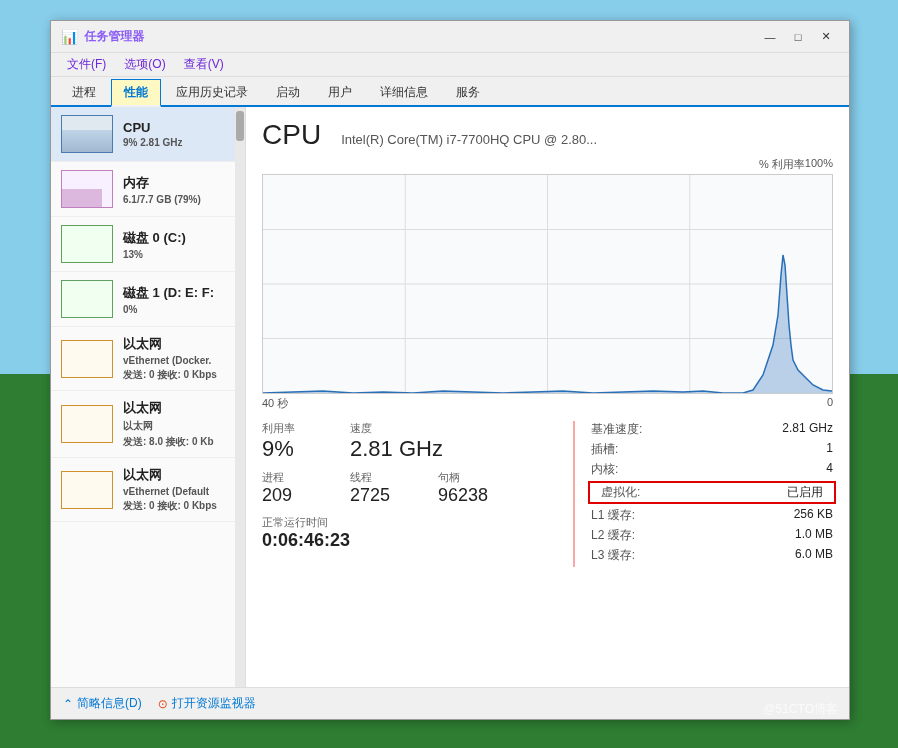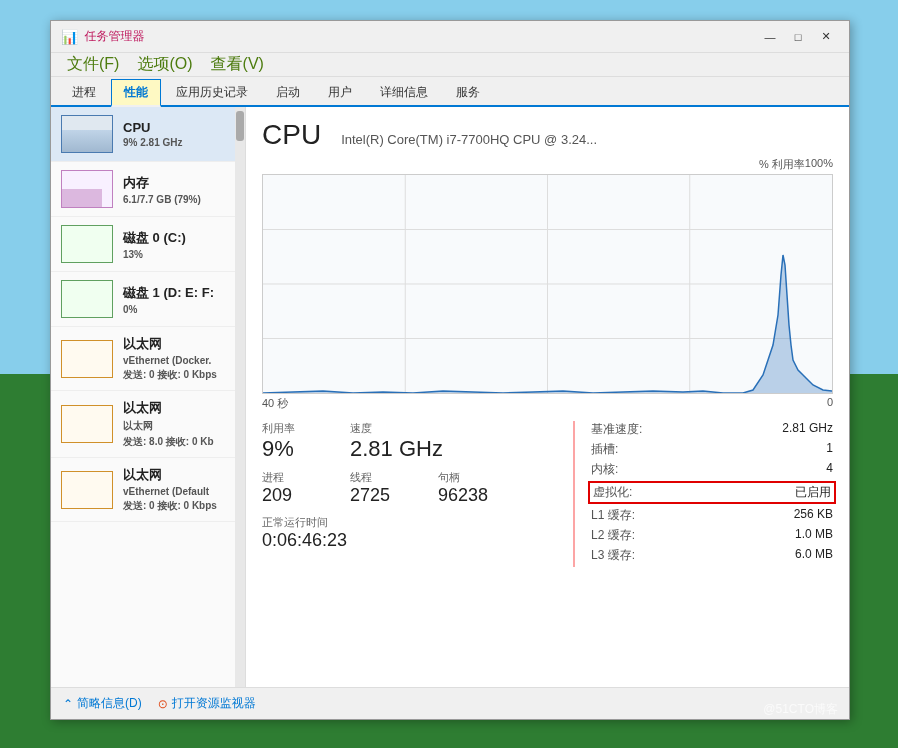--- a/index.html
+++ b/index.html
@@ -46,21 +46,22 @@
       justify-content: space-between;
       height: 32px;
     }
     .title-bar-left {
       display: flex;
       align-items: center;
       gap: 6px;
     }
     .title-bar-text {
       font-size: 12px;
-      color: #be185d;
+      color: #8b5cf6;
+      font-weight: bold;
     }
     .title-bar-controls {
       display: flex;
       gap: 2px;
     }
     .title-btn {
       width: 26px;
       height: 20px;
       background: transparent;
       border: none;
@@ -78,22 +79,22 @@
       border-bottom: 1px solid #ddd;
       padding: 2px 8px;
       display: flex;
       gap: 2px;
       height: 24px;
       align-items: center;
     }
     .menu-item {
       padding: 2px 8px;
       cursor: pointer;
-      font-size: 16px;
-      color: #4d7c0f;
+      font-size: 12px;
+      color: #6d28d9;
     }
 
     
     .tab-bar {
       background: #f0f0f0;
       border-bottom: 2px solid #0078d4;
       padding: 0 8px;
       display: flex;
       height: 30px;
       align-items: flex-end;
@@ -277,21 +278,21 @@
       line-height: 1.2;
     }
 
     .uptime-label {
       font-size: 11px;
       color: #666;
       margin-top: 8px;
     }
     .uptime-value {
       font-size: 18px;
-      font-weight: 400;
+      font-weight: 700;
       color: #222;
     }
 
     .detail-row {
       display: flex;
       justify-content: space-between;
       margin-bottom: 3px;
       font-size: 12px;
     }
     .detail-label {
@@ -299,21 +300,21 @@
     }
     .detail-value {
       color: #222;
       font-weight: 500;
     }
 
     
     .detail-row.highlighted {
       background: transparent;
       border: 2px solid #e00000;
-      padding: 1px 3px;
+      padding: 1px 11px;
       margin: 0 -3px 3px -3px;
     }
 
     
     .bottom-bar {
       background: #f0f0f0;
       border-top: 1px solid #ddd;
       padding: 6px 12px;
       display: flex;
       align-items: center;
@@ -448,21 +449,21 @@
 
       <div style="position:absolute;top:0;right:0;width:10px;height:100%;background:#e8e8e8;">
         <div style="width:8px;height:30px;background:#aaa;border-radius:3px;margin:4px auto;"></div>
       </div>
     </div>
 
     <div class="right-panel">
 
       <div class="cpu-header">
         <span class="cpu-title">CPU</span>
-        <span class="cpu-model">Intel(R) Core(TM) i7-7700HQ CPU @ 3.24...</span>
+        <span class="cpu-model">Intel(R) Core(TM) i7-7700HQ CPU @ 2.80...</span>
       </div>
 
       <div class="chart-container">
         <div class="chart-labels">
           <span>% 利用率</span>
           <span>100%</span>
         </div>
         <div class="chart-area">
           
           <svg width="100%" height="100%">

